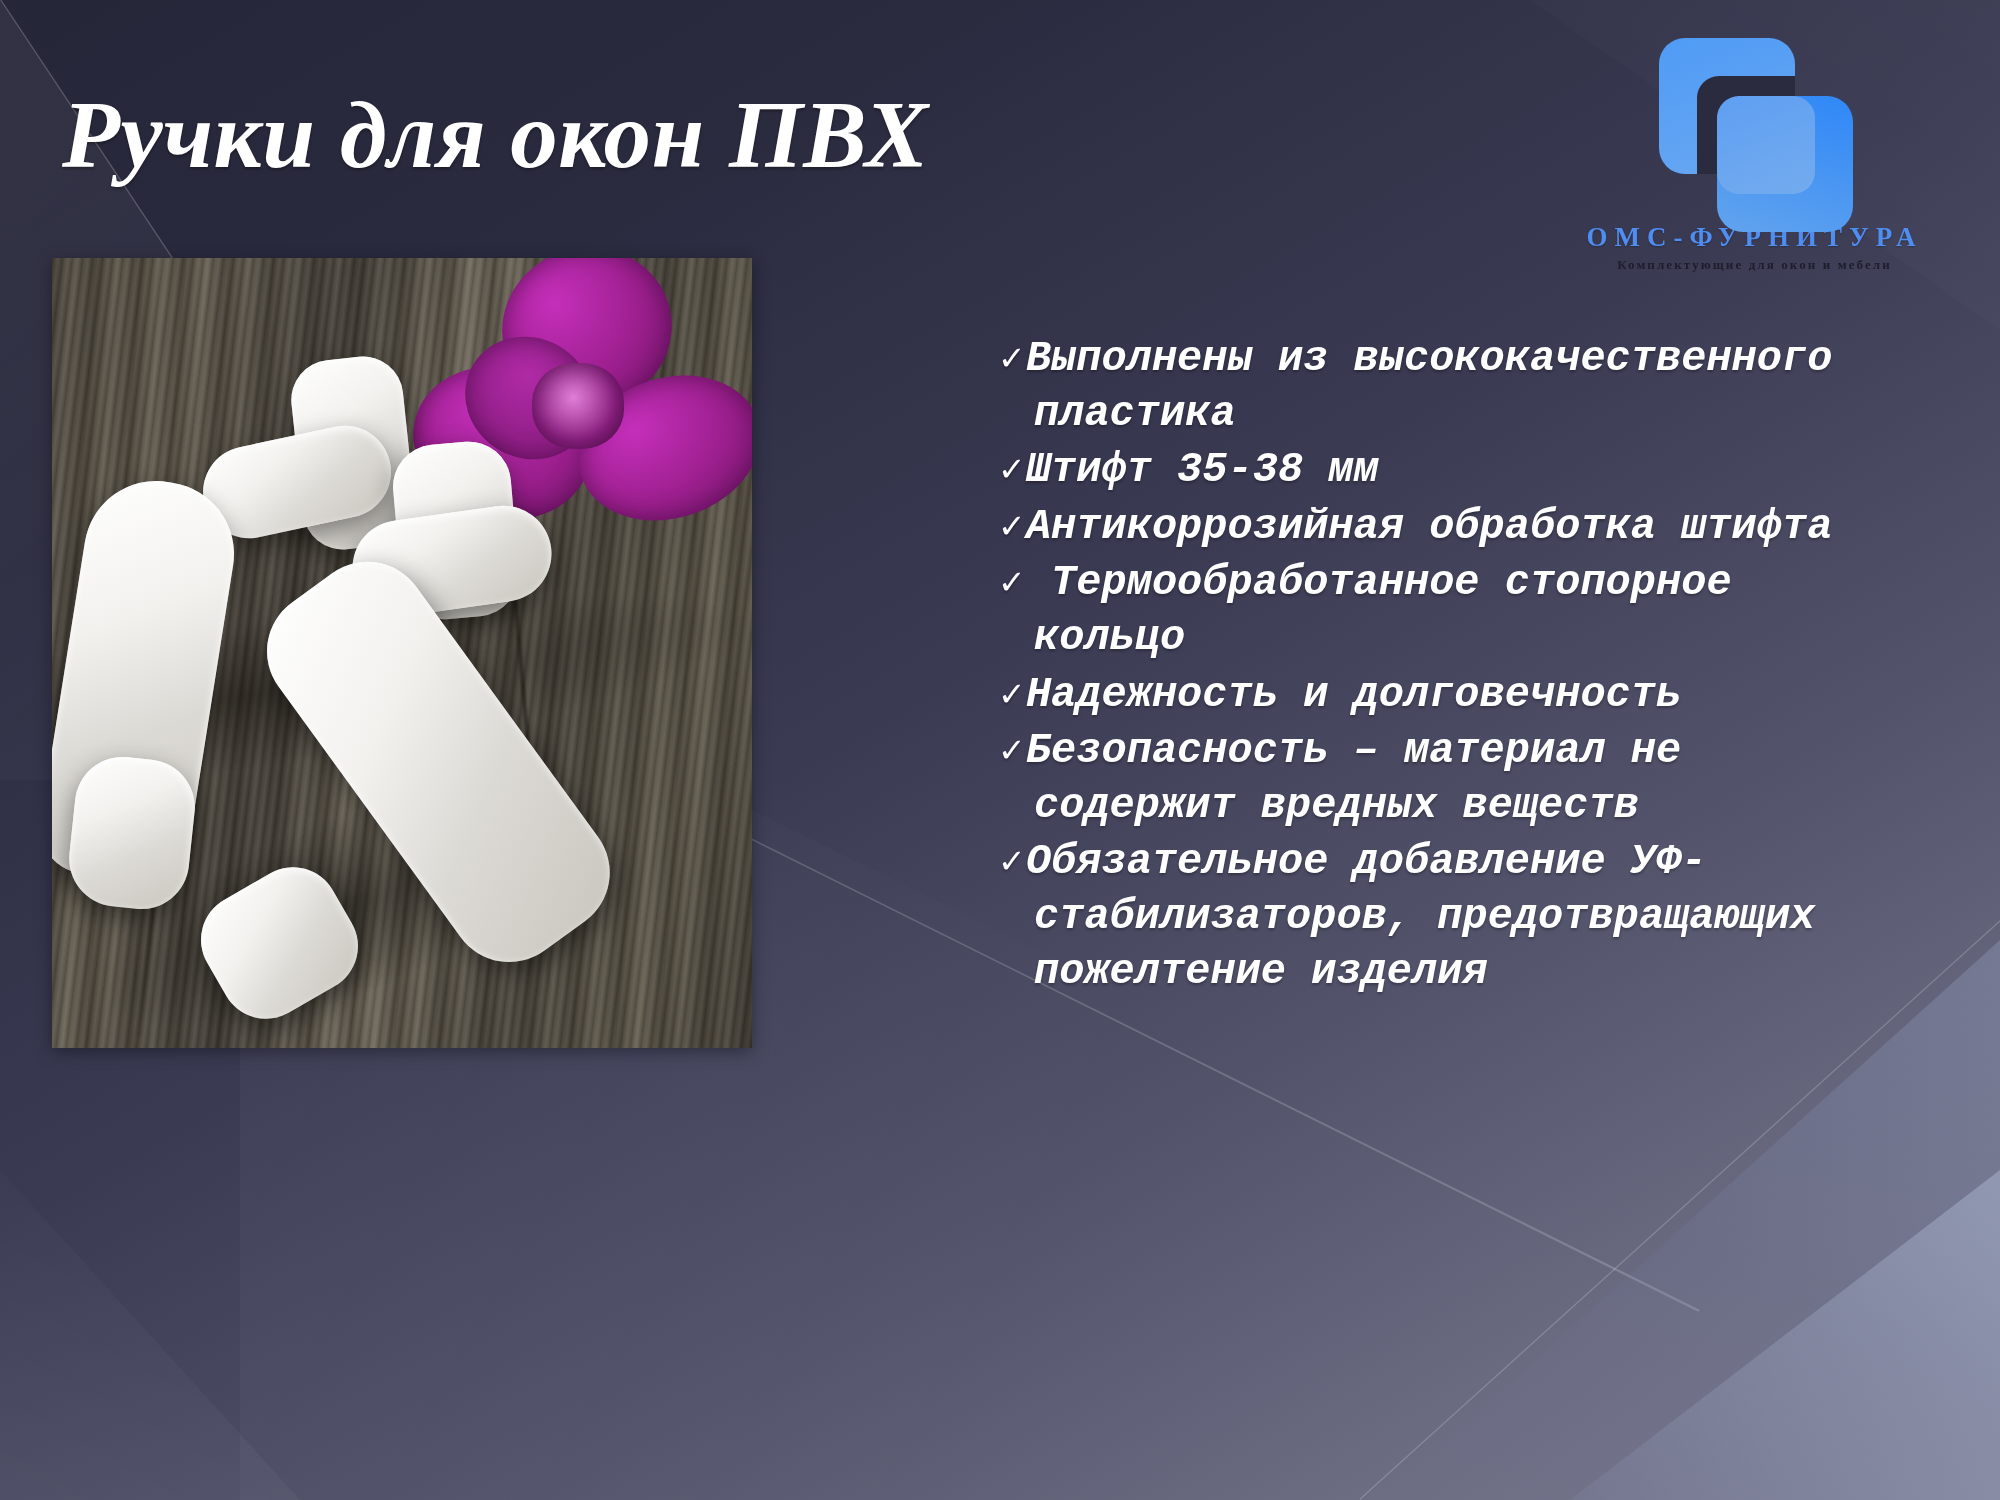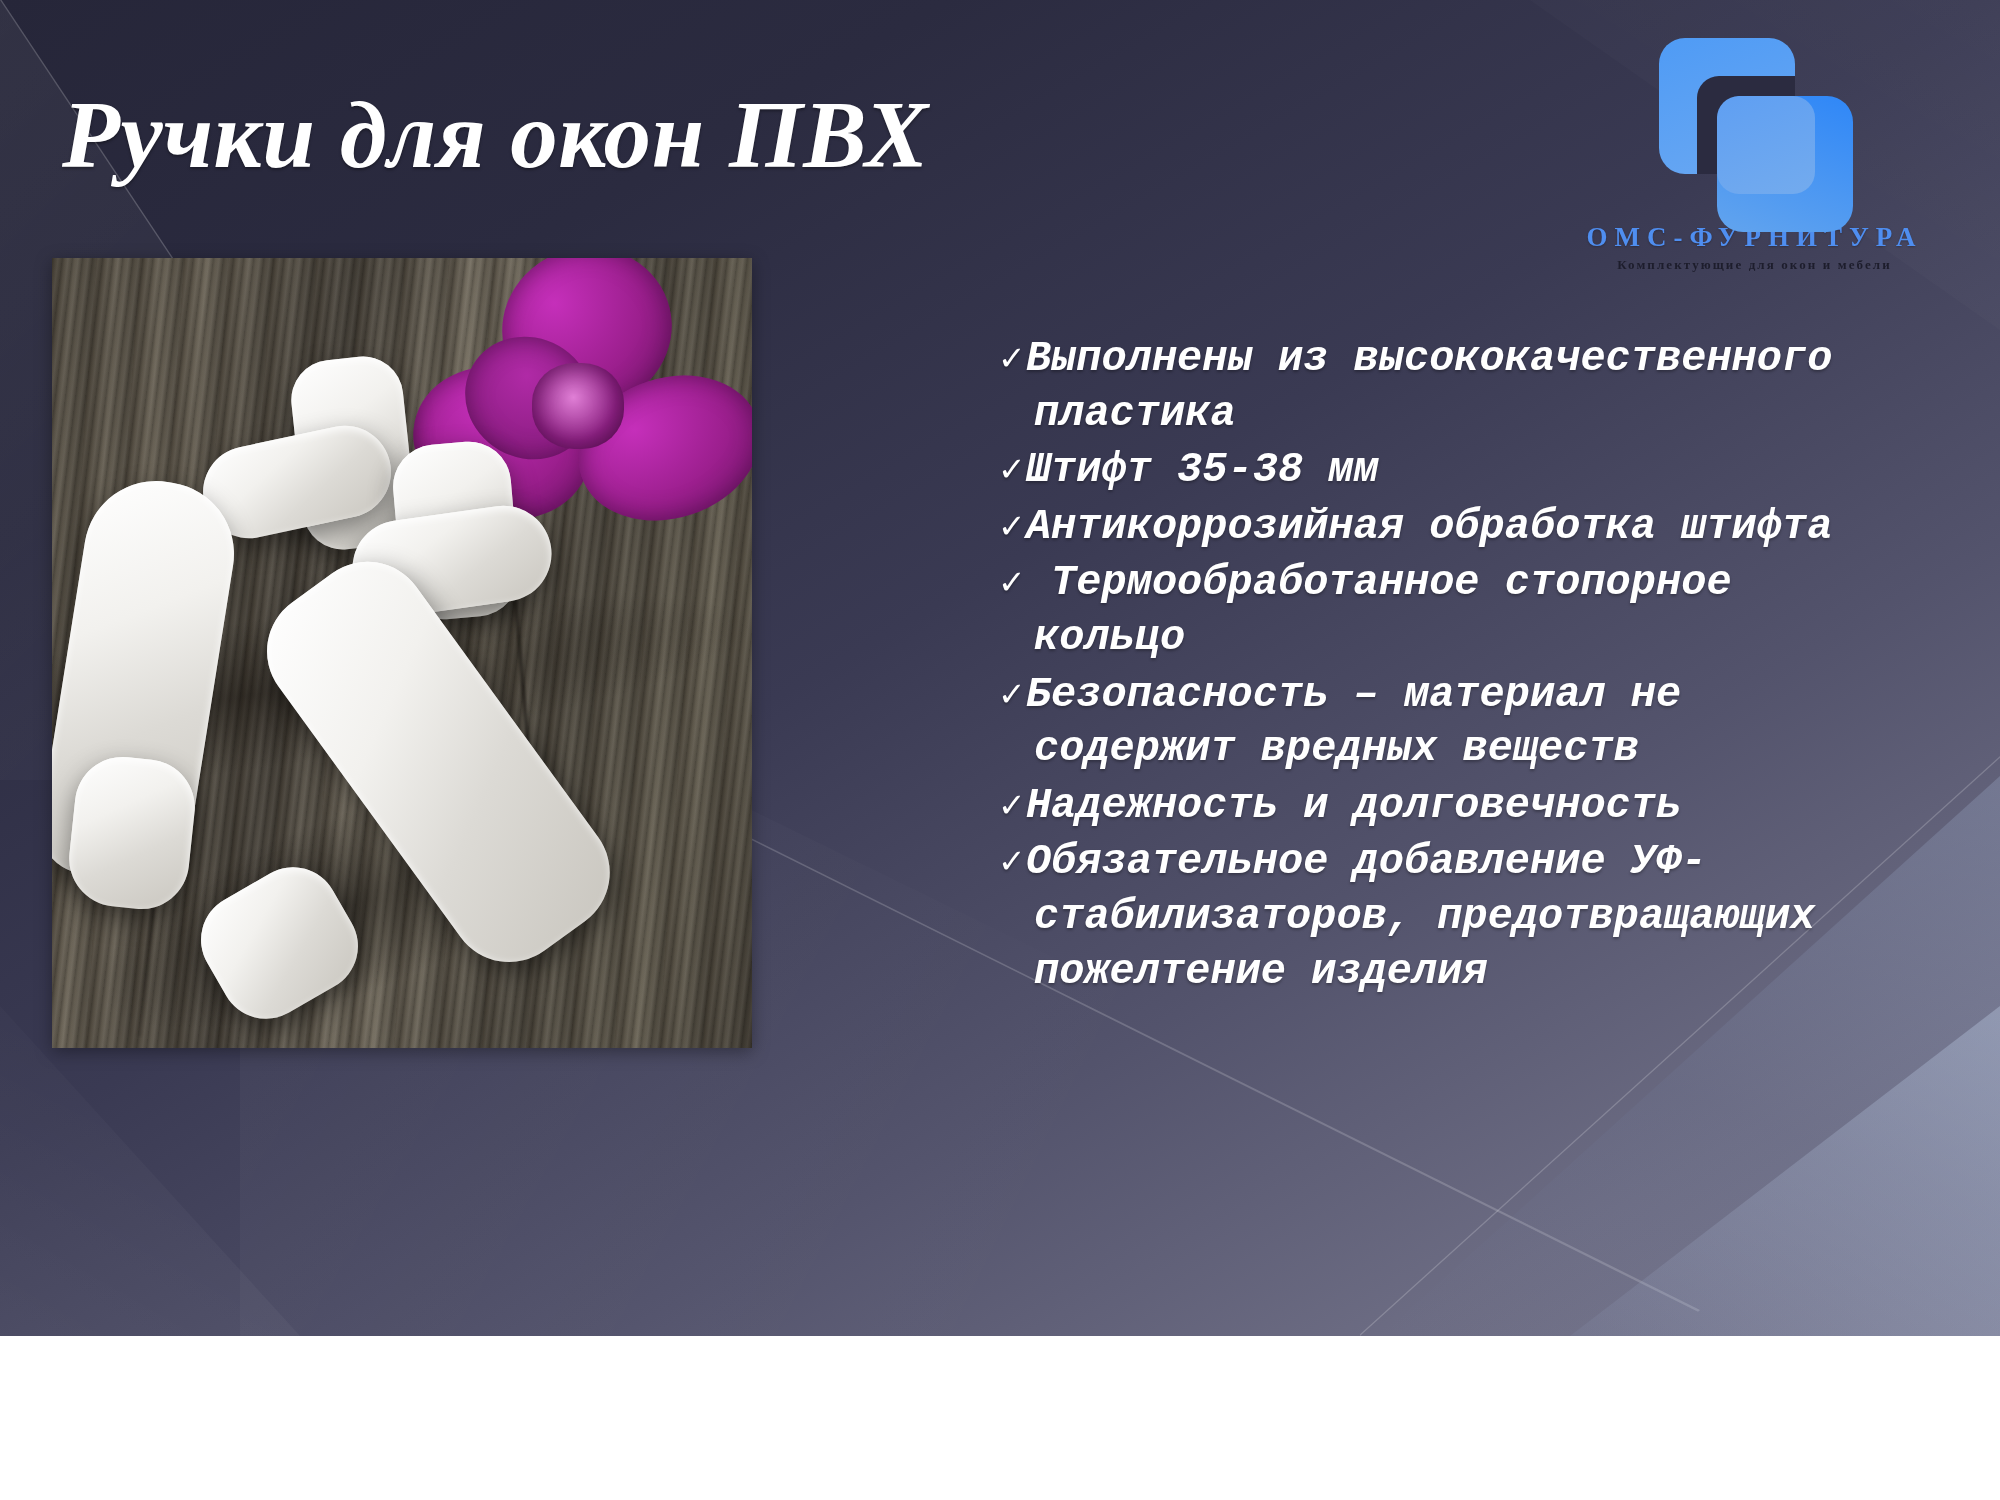--- a/index.html
+++ b/index.html
@@ -1,19 +1,19 @@
 <!DOCTYPE html>
 <html><head>
 <meta charset="utf-8">
 <style>
   html,body{margin:0;padding:0;}
   body{width:2000px;height:1500px;overflow:hidden;font-family:"Liberation Serif",serif;}
 
   .slide{
-    position:relative;width:2000px;height:1336px;overflow:hidden;
+    position:relative;width:2000px;height:1500px;overflow:hidden;
     background:linear-gradient(150deg,#262639 0%,#2b2b40 22%,#3a3a53 46%,#53536c 68%,#6c6c83 86%,#7a7a90 100%);
   }
 
   
   .facet{position:absolute;pointer-events:none;}
   .facet-tl{
     top:0;left:0;width:520px;height:780px;
     background:linear-gradient(135deg,rgba(255,255,255,0.055),rgba(255,255,255,0.0));
     clip-path:polygon(0 0,0 100%,100% 100%);
   }
@@ -240,19 +240,19 @@
     <div class="handle h-body h2-neck"></div>
     <div class="handle h-body h2-arm"></div>
     <div class="handle h-body h2-tip"></div>
   </div>
 
   <div class="bullets">
     <span class="bullet"><span class="check">✓</span><span>Выполнены из высококачественного пластика</span></span>
     <span class="bullet"><span class="check">✓</span><span>Штифт 35-38 мм</span></span>
     <span class="bullet"><span class="check">✓</span><span>Антикоррозийная обработка штифта</span></span>
     <span class="bullet"><span class="check">✓</span><span> Термообработанное стопорное кольцо</span></span>
+    <span class="bullet"><span class="check">✓</span><span>Надежность и долговечность</span></span>
     <span class="bullet"><span class="check">✓</span><span>Безопасность – материал не содержит вредных веществ</span></span>
-    <span class="bullet"><span class="check">✓</span><span>Надежность и долговечность</span></span>
     <span class="bullet"><span class="check">✓</span><span>Обязательное добавление УФ-стабилизаторов, предотвращающих пожелтение изделия</span></span>
   </div>
 
 
 </div>
 
 </body></html>

